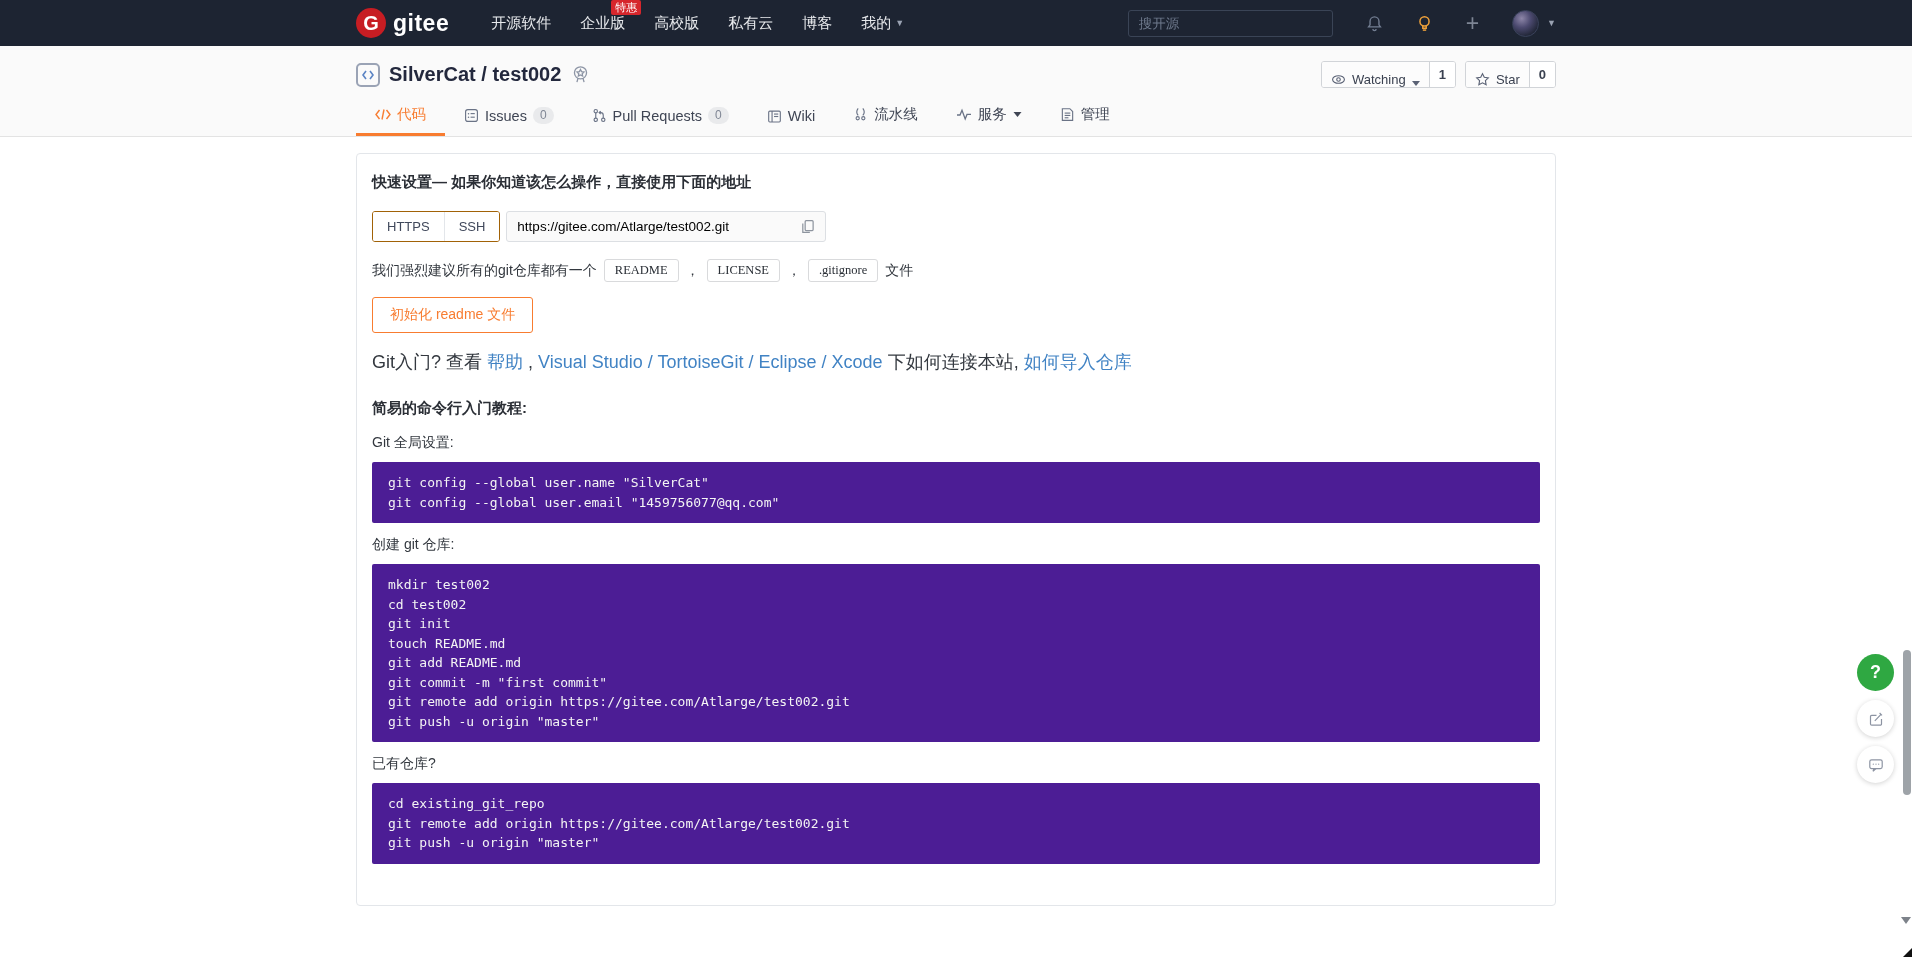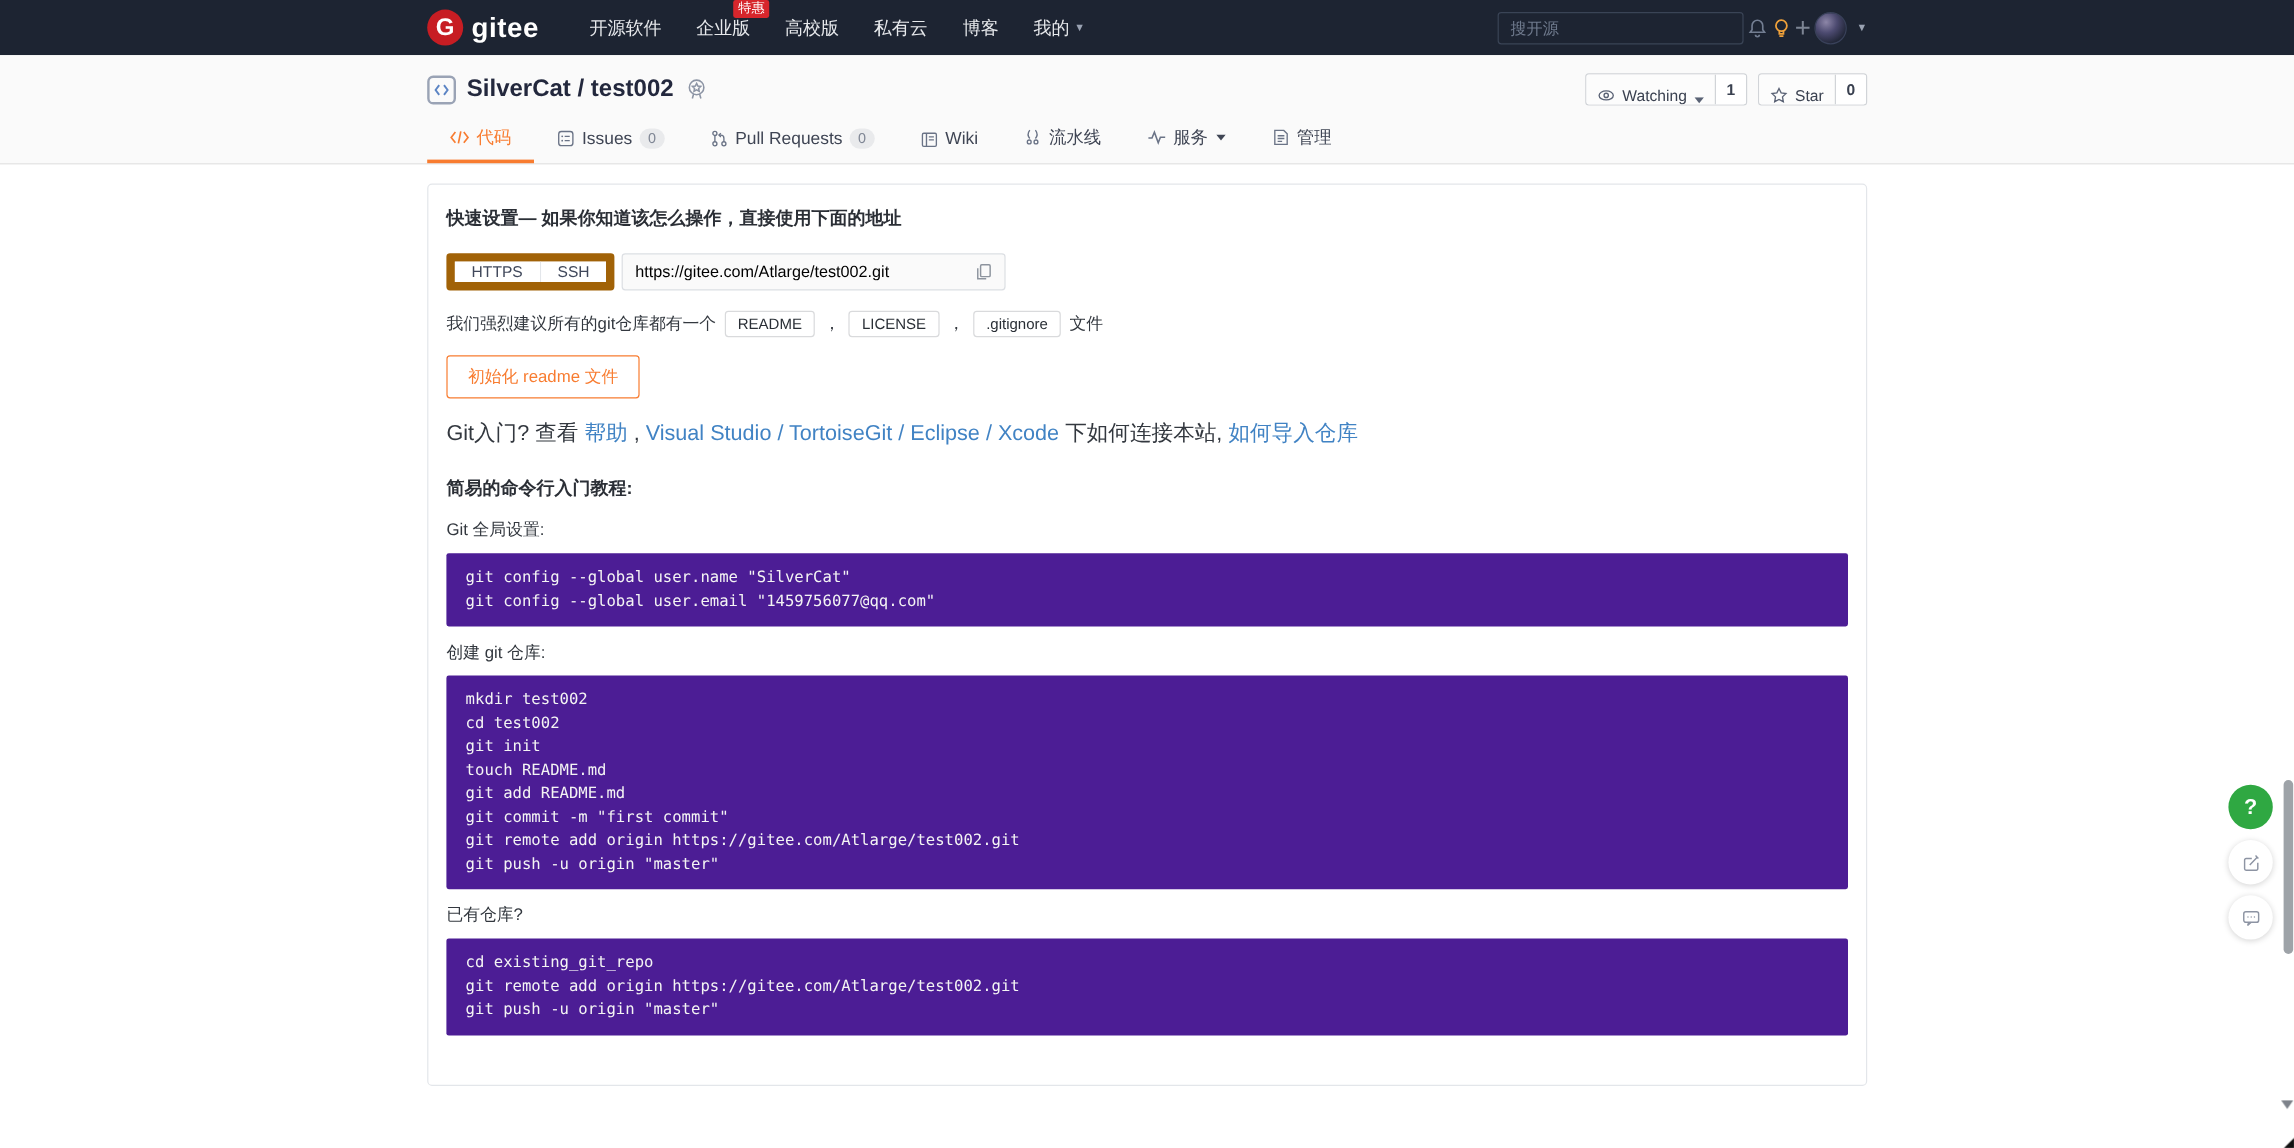--- a/index.html
+++ b/index.html
@@ -12,21 +12,21 @@
   .nav-inner { height:46px; display:flex; align-items:center; }
   .logo { display:flex; align-items:center; cursor:pointer; }
   .logo-circle { width:30px; height:30px; border-radius:50%; background:#c71d23; color:#fff;
     font-weight:bold; font-size:20px; display:flex; align-items:center; justify-content:center; }
   .logo-text { color:#fff; font-size:23px; font-weight:bold; margin-left:7px; letter-spacing:.5px; }
   .nav-menu { display:flex; list-style:none; margin-left:42px; gap:29px; }
   .nav-menu li { color:#e7e9ec; font-size:15px; cursor:pointer; position:relative; white-space:nowrap; }
   .promo-badge { position:absolute; top:-14px; right:-16px; background:#d6262c; color:#fff;
     font-size:11px; line-height:15px; padding:0 4px; border-radius:2px; }
   .caret { font-size:9px; color:#9aa2b2; margin-left:4px; vertical-align:2px; }
-  .nav-right { margin-left:auto; display:flex; align-items:center; gap:3px;justify-content:center; }
+  .nav-right { margin-left:auto; display:flex; align-items:center; gap:33px;justify-content:center; }
   .nav-search { width:205px; height:27px; background:transparent; border:1px solid #3a4456;
     border-radius:3px; color:#aab1bf; font-size:13.5px; padding:0 10px; outline:none; }
   .nav-search::placeholder { color:#6f7a8d; }
   .icon-btn { display:flex; align-items:center; cursor:pointer; }
   .plus-glyph { color:#7d8594; font-size:23px; font-weight:300; line-height:1; cursor:pointer; }
   .avatar-wrap { display:flex; align-items:center; gap:4px; cursor:pointer; }
   .avatar { width:27px; height:27px; border-radius:50%;
     background:radial-gradient(circle at 35% 30%, #8d86a8 0%, #4c4a70 38%, #222738 75%);
     border:1px solid #39415a; }
 
@@ -50,32 +50,32 @@
   .tab.active { color:#f87c30; border-bottom:3px solid #f87c30; padding-bottom:9px; margin-bottom:0; }
   .tab.active svg { color:#f87c30; }
   .count-badge { background:#e9eaec; color:#7f8694; border-radius:9px; padding:0 7px;
     font-size:12px; line-height:17px; }
 
   
   main { padding-top:16px; }
   .setup-box { border:1px solid #e3e6ea; border-radius:4px; background:#fff; padding:19px 15px 28px; }
   .quick-heading { font-size:15px; font-weight:bold; color:#2b2f36; margin-bottom:19px; }
   .clone-row { display:flex; height:31px; margin-bottom:17px; }
-  .proto-group { display:inline-flex; border:7px solid #a16207; border-radius:3px; overflow:hidden;
+  .proto-group { display:inline-flex; border:1px solid #a16207; border-radius:3px; overflow:hidden;
     margin-right:6px; background:#fff; }
   .proto-btn { padding:0 14px; font-size:13px; color:#40485b; background:#fff; border:none;
     cursor:pointer; font-family:inherit; }
   .proto-btn.first { border-right:1px solid #e3e6ea; }
   .url-wrap { width:320px; border:1px solid #dcdfe3; border-radius:3px; background:#fafafa;
     display:flex; align-items:center; padding:0 10px; }
   .url-input { flex:1; border:none; background:transparent; color:#000000; font-size:13.5px;
     outline:none; font-family:inherit; }
   .copy-btn { display:flex; cursor:pointer; color:#8d949e; }
   .recommend { font-size:14px; color:#33383f; display:flex; align-items:center; gap:7px; margin-bottom:15px; }
-  .pill { font-family:Liberation Sans, sans-serif; font-size:12.5px; color:#2a2f36;
+  .pill { font-family:Liberation Serif, serif; font-size:12.5px; color:#2a2f36;
     border:1px solid #d9dadc; border-radius:3px; padding:3px 10px; background:#fff; cursor:pointer; }
   .init-btn { display:inline-block; border:1px solid #f87c30; color:#f87c30; background:#fff;
     border-radius:3px; padding:8px 17px; font-size:14px; margin-bottom:17px; cursor:pointer; font-family:inherit; }
   .git-intro { font-size:18px; color:#33383f; margin-bottom:25px; }
   .link { color:#4183c4; text-decoration:none; cursor:pointer; }
   .tutorial-heading { font-size:15px; font-weight:bold; color:#2b2f36; margin-bottom:16px; }
   .step-label { font-size:14px; color:#33383f; margin:0 0 10px; }
   pre.code { background:#4c1d95; color:#f4f4f4; font-family:"DejaVu Sans Mono","Liberation Mono",monospace;
     font-size:13px; line-height:19.5px; padding:11px 16px; border-radius:2px; margin:0 0 13px;
     white-space:pre; overflow:hidden; }

